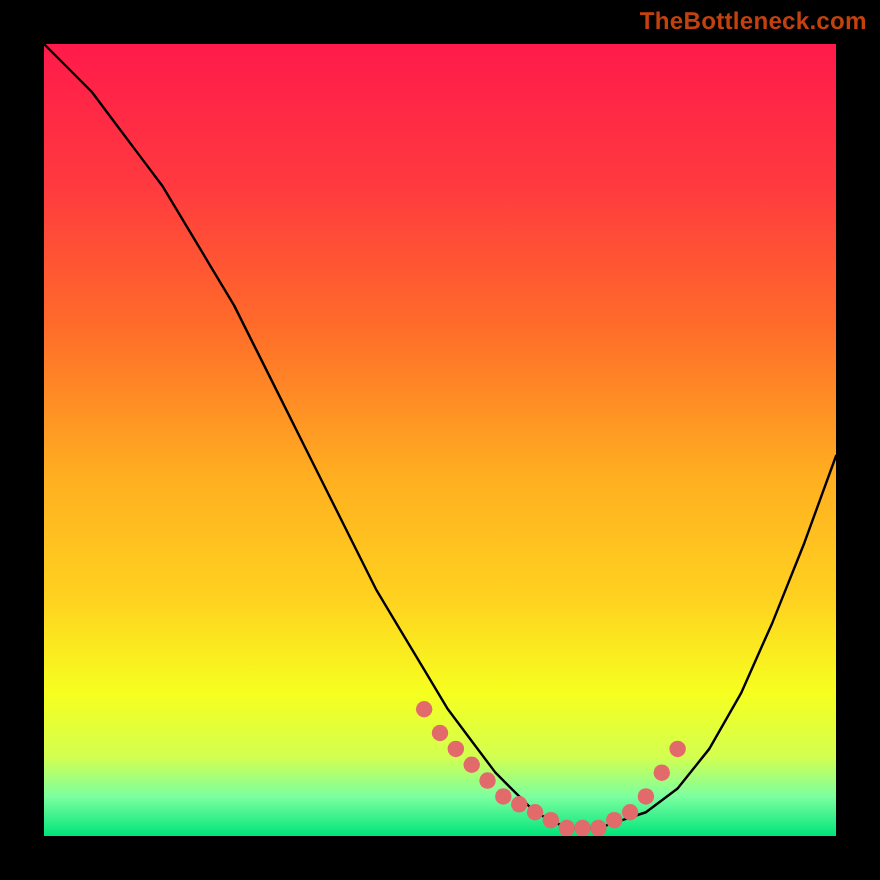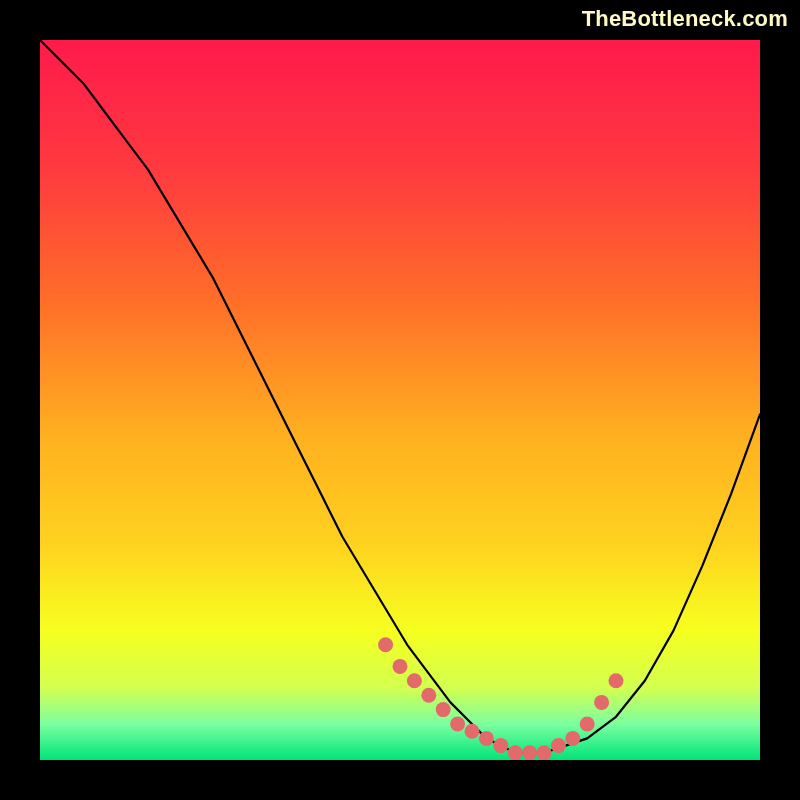--- a/index.html
+++ b/index.html
@@ -5,21 +5,21 @@
   * { margin: 0; padding: 0; box-sizing: border-box; }
   html, body { width: 800px; height: 800px; background: #000; overflow: hidden; }
   .container { position: relative; width: 800px; height: 800px; background: #000; }
   .watermark {
     position: absolute;
     top: 6px;
     right: 12px;
     font-family: Arial, Helvetica, sans-serif;
     font-size: 22px;
     font-weight: bold;
-    color: #fef9c3;
+    color: #c2410c;
     letter-spacing: 0.2px;
   }
   .plot {
     position: absolute;
     left: 40px;
     top: 40px;
     width: 720px;
     height: 720px;
   }
   svg { display: block; }

